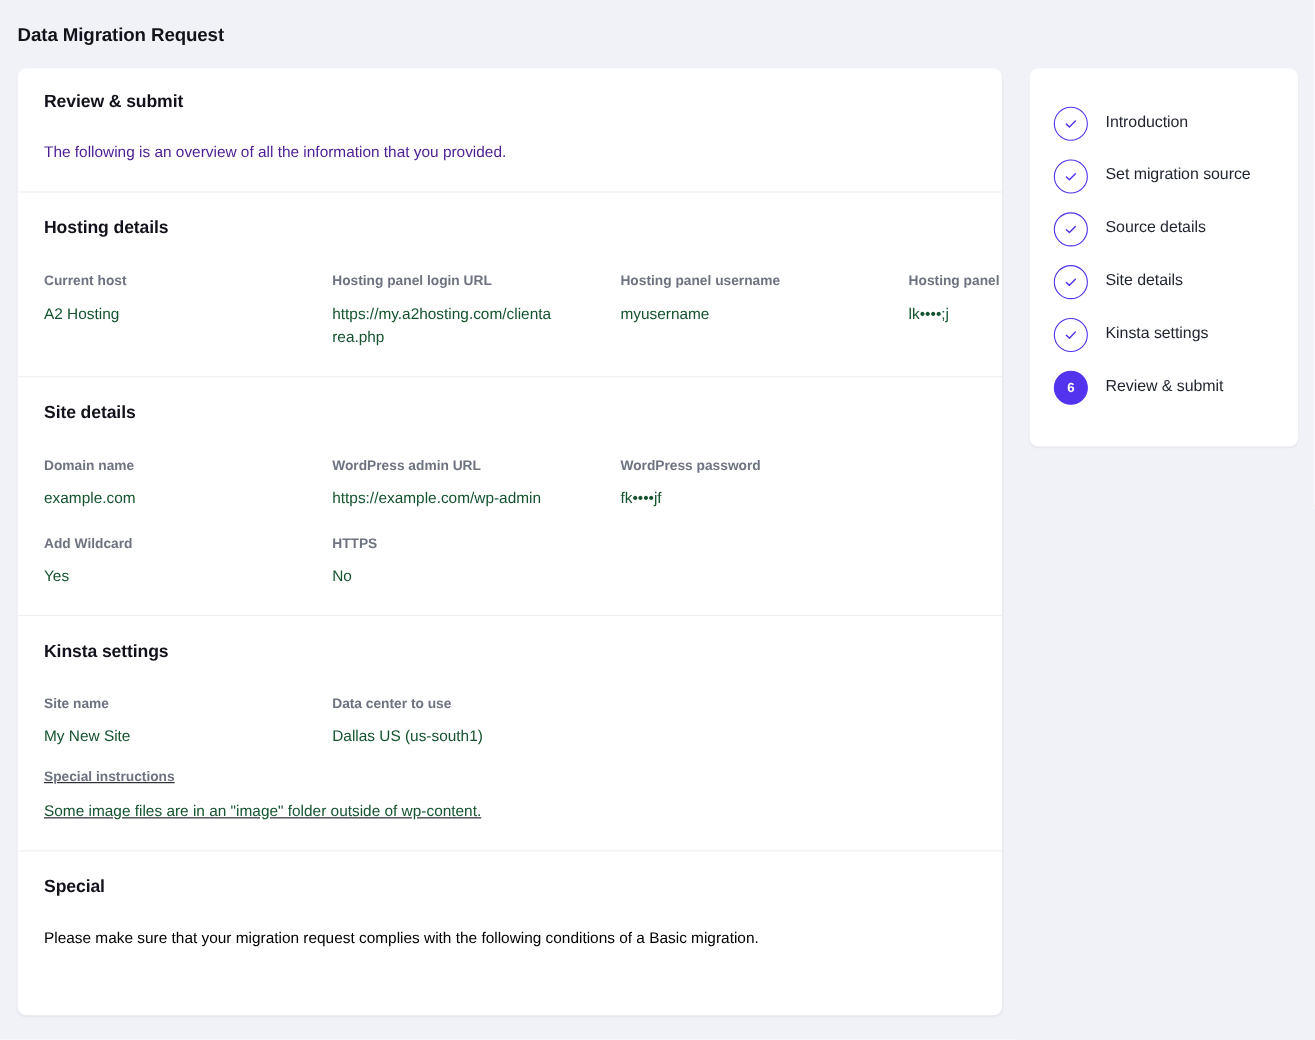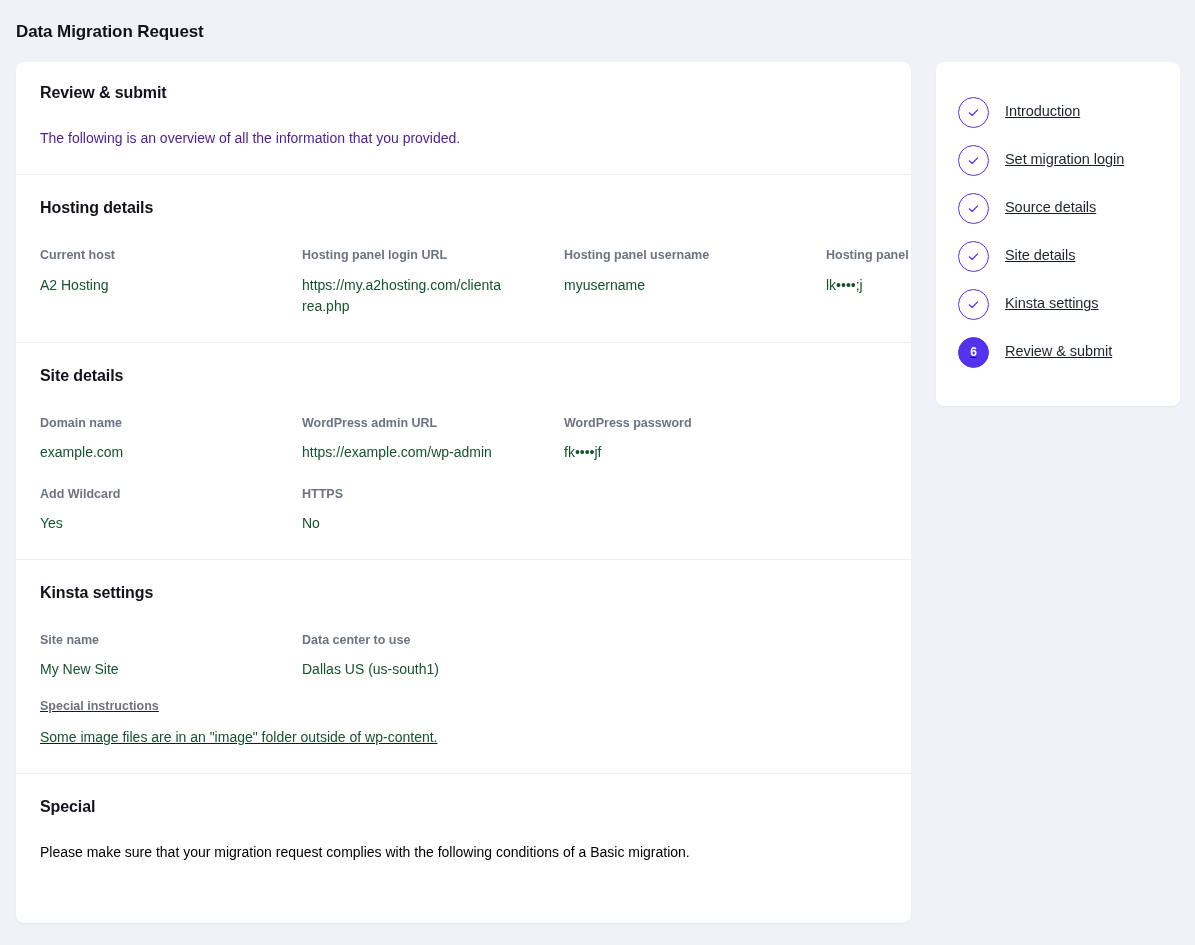--- a/index.html
+++ b/index.html
@@ -138,21 +138,20 @@
     box-shadow: 0 1px 2px rgba(16, 24, 40, 0.05);
     padding: 26px 0 30px 0;
   }
 
   .step {
     display: flex;
     align-items: center;
     gap: 16px;
     padding: 0 0 0 22px;
     height: 48px;
-    text-decoration: underline;
   }
 
   .step-marker {
     width: 31px;
     height: 31px;
     min-width: 31px;
     border-radius: 50%;
     display: flex;
     align-items: center;
     justify-content: center;
@@ -284,21 +283,21 @@
         </div>
         <div class="step-label">Introduction</div>
       </div>
 
       <div class="step">
         <div class="step-marker done">
           <svg class="check-icon" width="13" height="13" viewBox="0 0 16 16" fill="none">
             <path d="M3 8.4L6.4 11.6L13 4.8" stroke="#5333ed" stroke-width="1.6" stroke-linecap="round" stroke-linejoin="round"></path>
           </svg>
         </div>
-        <div class="step-label">Set migration login</div>
+        <div class="step-label">Set migration source</div>
       </div>
 
       <div class="step">
         <div class="step-marker done">
           <svg class="check-icon" width="13" height="13" viewBox="0 0 16 16" fill="none">
             <path d="M3 8.4L6.4 11.6L13 4.8" stroke="#5333ed" stroke-width="1.6" stroke-linecap="round" stroke-linejoin="round"></path>
           </svg>
         </div>
         <div class="step-label">Source details</div>
       </div>

